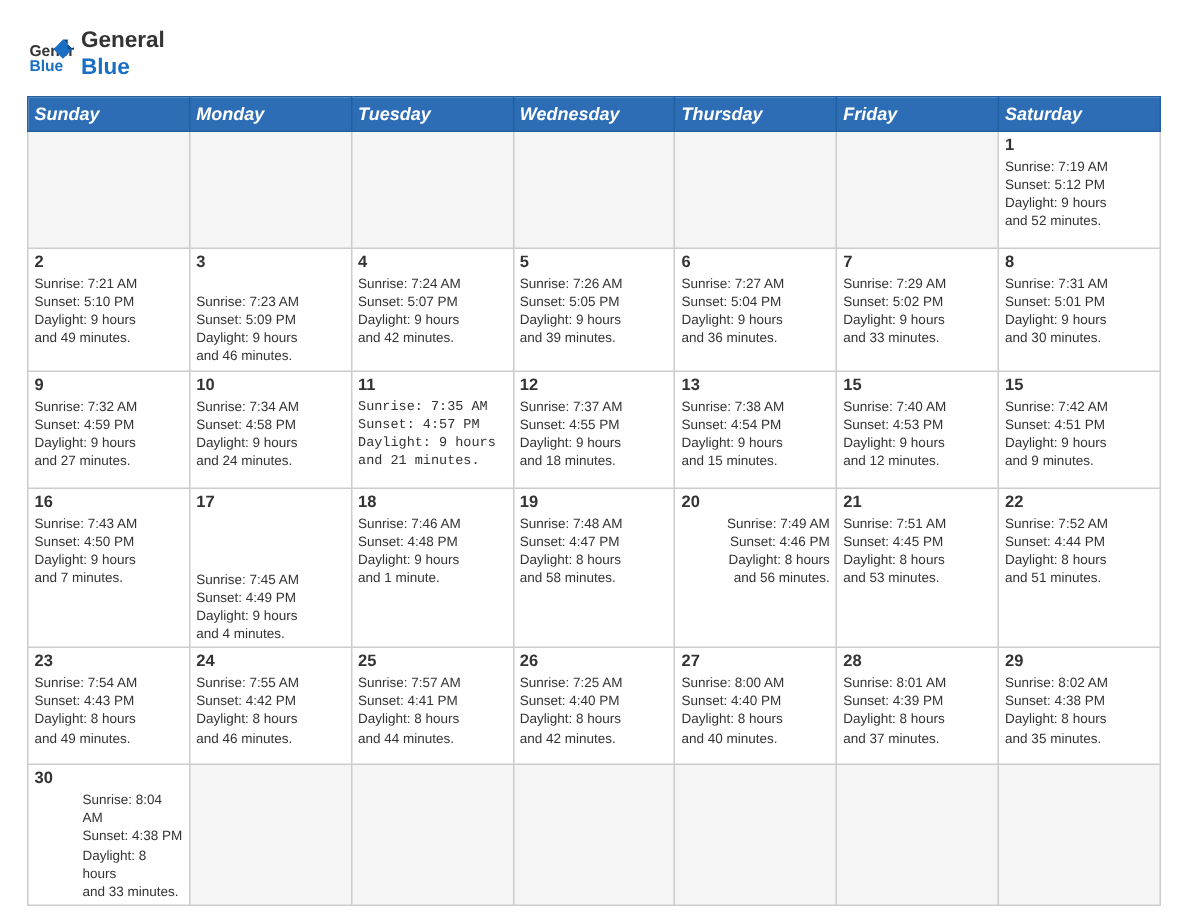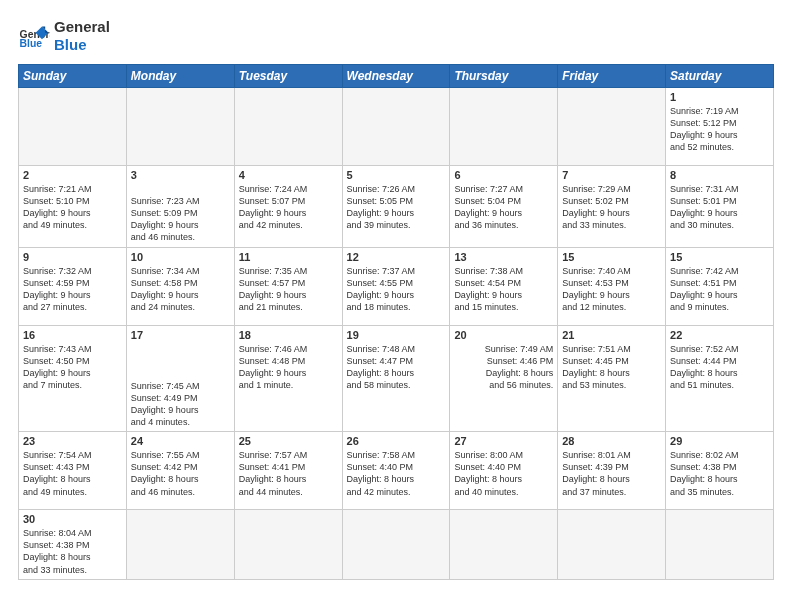--- a/index.html
+++ b/index.html
@@ -196,21 +196,21 @@
           </td>
           <td>
             <span class="day-num">10</span>
             <div class="day-info" style="white-space: pre-line;">Sunrise: 7:34 AM
 Sunset: 4:58 PM
 Daylight: 9 hours
 and 24 minutes.</div>
           </td>
           <td>
             <span class="day-num">11</span>
-            <div class="day-info" style="white-space: pre-line;">Sunrise: 7:35 AM
+            <div class="day-info" style="white-space: pre-line; font-family: Liberation Mono, monospace;">Sunrise: 7:35 AM
 Sunset: 4:57 PM
 Daylight: 9 hours
 and 21 minutes.</div>
           </td>
           <td>
             <span class="day-num">12</span>
             <div class="day-info" style="white-space: pre-line;">Sunrise: 7:37 AM
 Sunset: 4:55 PM
 Daylight: 9 hours
 and 18 minutes.</div>
@@ -305,21 +305,21 @@
           </td>
           <td>
             <span class="day-num">25</span>
             <div class="day-info" style="white-space: pre-line;">Sunrise: 7:57 AM
 Sunset: 4:41 PM
 Daylight: 8 hours
 and 44 minutes.</div>
           </td>
           <td>
             <span class="day-num">26</span>
-            <div class="day-info" style="white-space: pre-line;">Sunrise: 7:58 AM
+            <div class="day-info" style="white-space: pre-line;">Sunrise: 7:25 AM
 Sunset: 4:40 PM
 Daylight: 8 hours
 and 42 minutes.</div>
           </td>
           <td>
             <span class="day-num">27</span>
             <div class="day-info" style="white-space: pre-line;">Sunrise: 8:00 AM
 Sunset: 4:40 PM
 Daylight: 8 hours
 and 40 minutes.</div>
@@ -335,21 +335,21 @@
             <span class="day-num">29</span>
             <div class="day-info" style="white-space: pre-line;">Sunrise: 8:02 AM
 Sunset: 4:38 PM
 Daylight: 8 hours
 and 35 minutes.</div>
           </td>
         </tr>
         <tr class="last-row">
           <td>
             <span class="day-num">30</span>
-            <div class="day-info" style="white-space: pre-line;">Sunrise: 8:04 AM
+            <div class="day-info" style="white-space: pre-line; margin-left: 32px;">Sunrise: 8:04 AM
 Sunset: 4:38 PM
 Daylight: 8 hours
 and 33 minutes.</div>
           </td>
           <td class="empty"></td>
           <td class="empty"></td>
           <td class="empty"></td>
           <td class="empty"></td>
           <td class="empty"></td>
           <td class="empty"></td>

